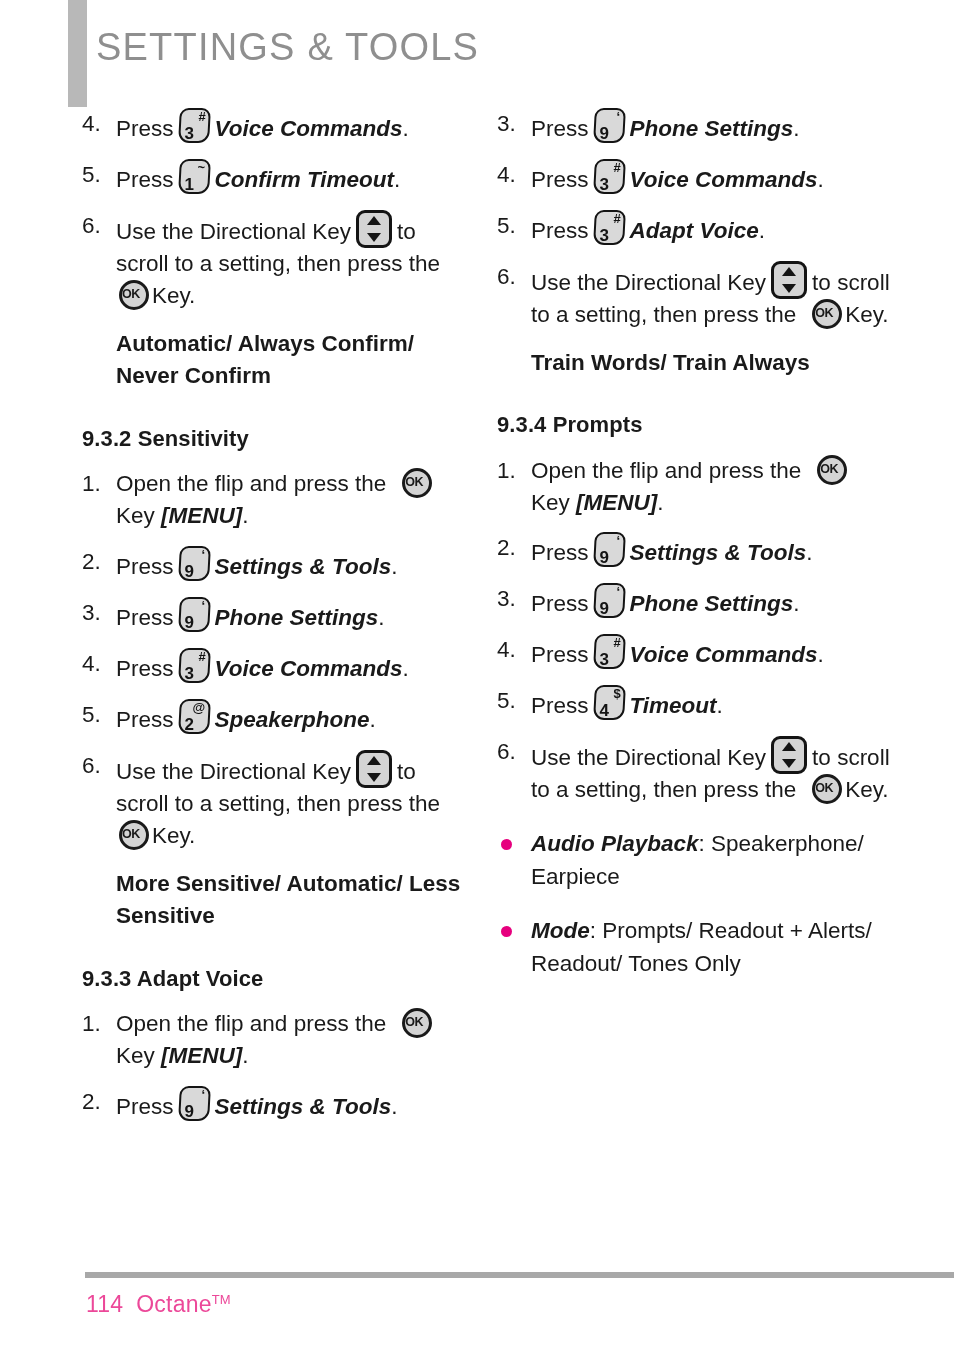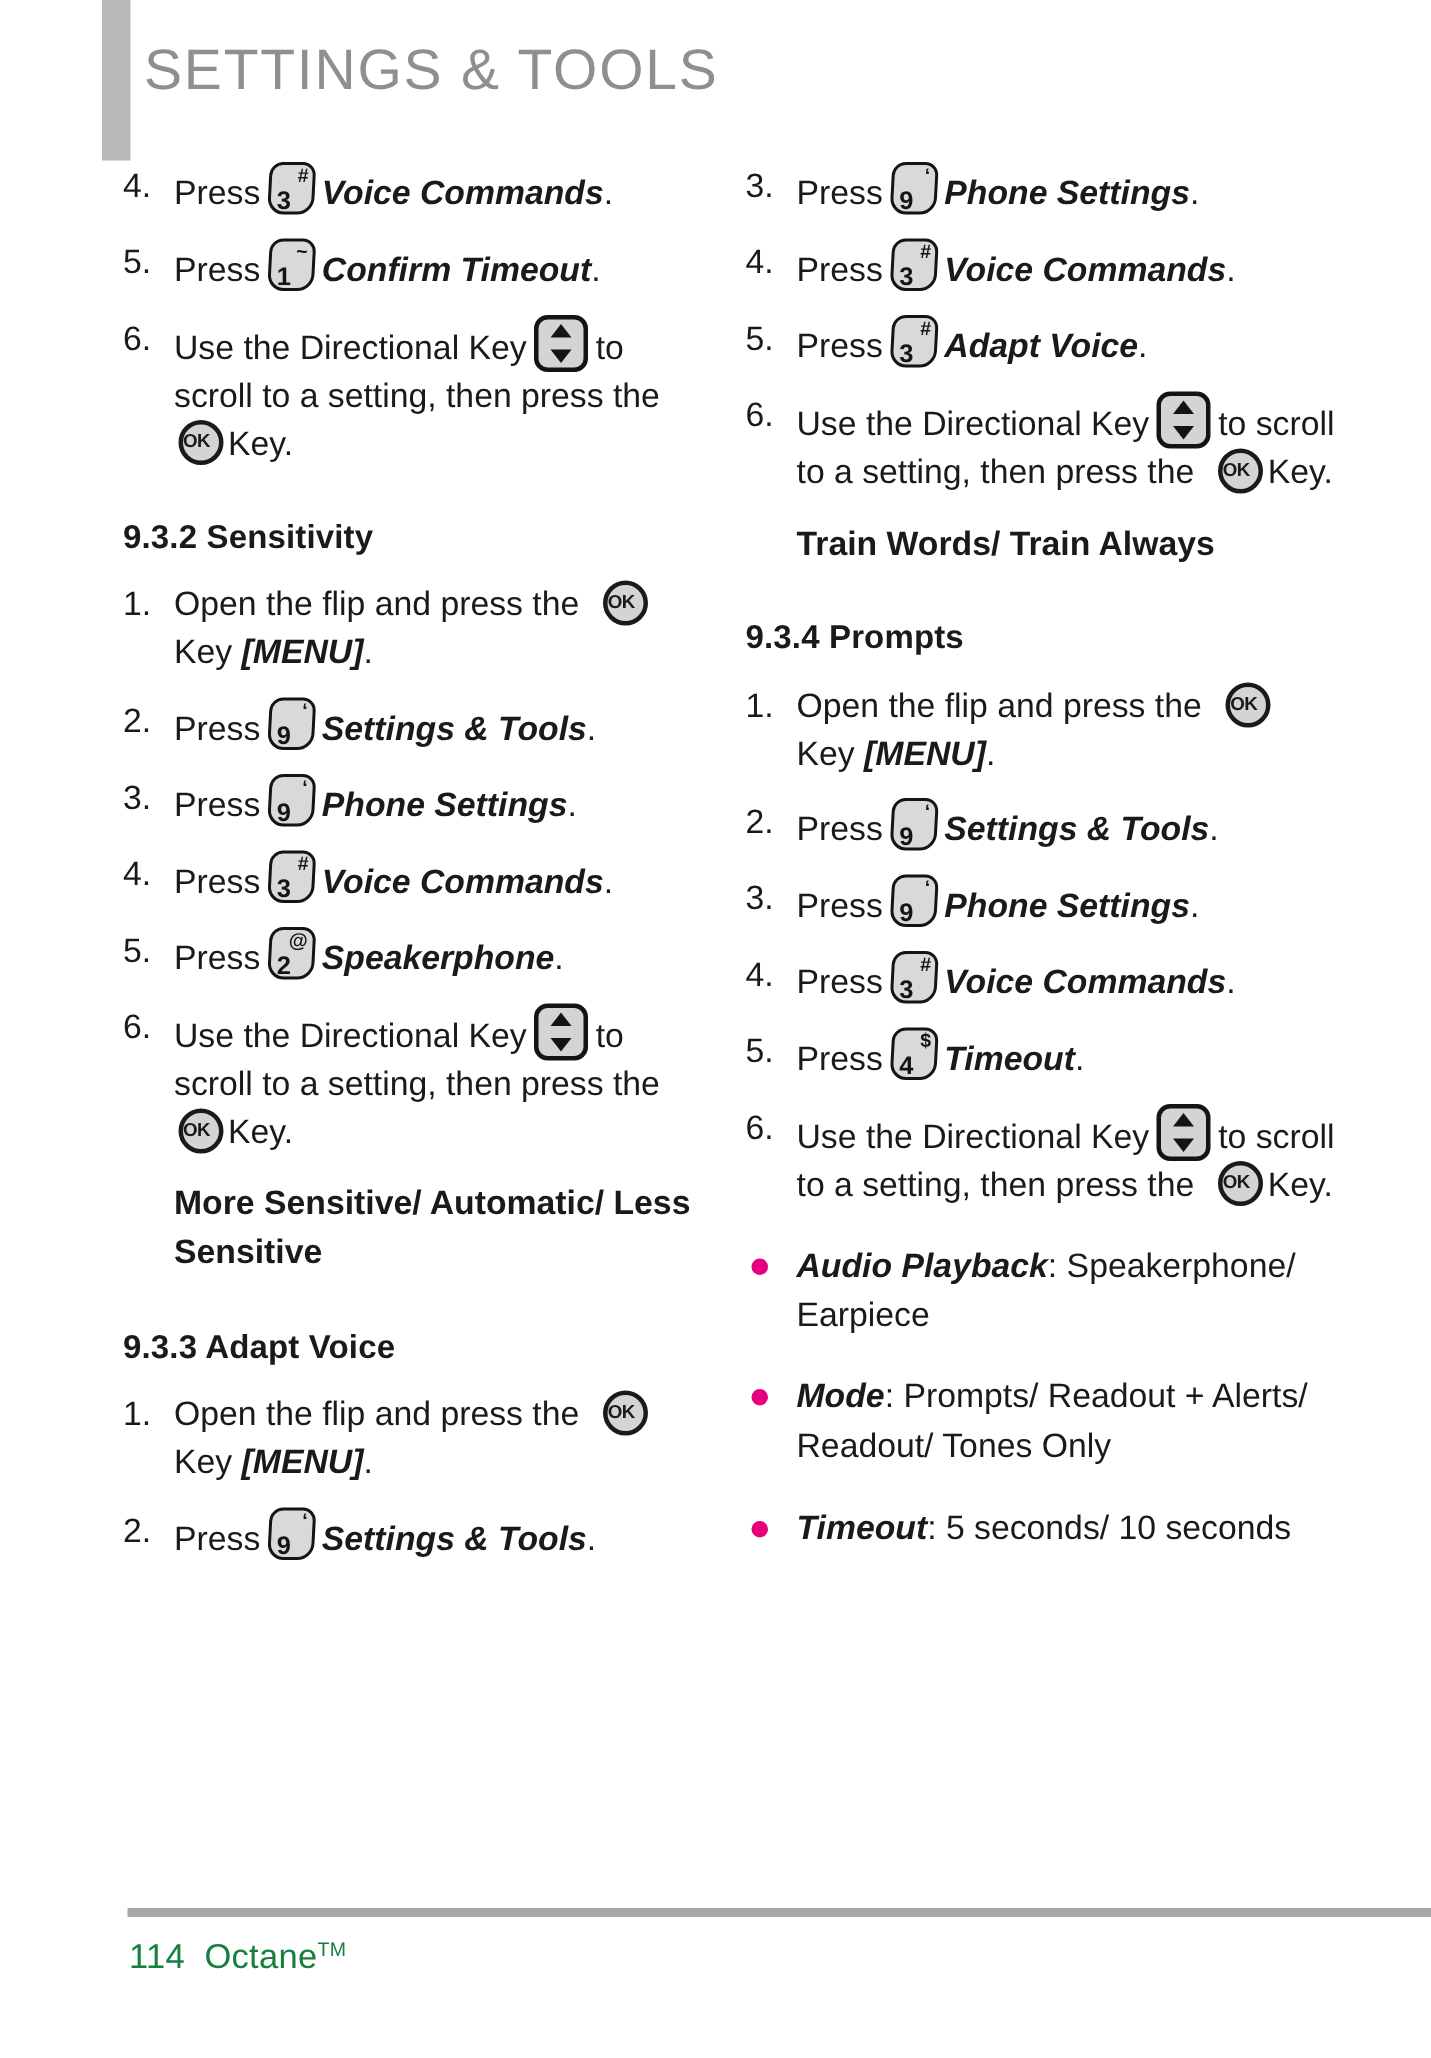--- a/index.html
+++ b/index.html
@@ -196,21 +196,21 @@
     top: 1272px;
     width: 869px;
     height: 6px;
     background: #a8a8a8;
   }
   #footer-text {
     position: absolute;
     left: 86px;
     top: 1291px;
     font-size: 23px;
-    color: #15803d;
+    color: #ec4899;
     letter-spacing: .2px;
     text-align: right;
   }
   #footer-text .tm {
     font-size: 13px;
     vertical-align: 8px;
   }
   .sp { display: inline-block; width: 13px; }
 </style>
 </head>
@@ -231,20 +231,21 @@
     <div class="step">
       <span class="num">5.</span>
       <span class="body"><span>Press</span><span class="icon key-num"><span class="digit">1</span><span class="sym">~</span></span><span class="bold">Confirm Timeout</span><span>.</span></span>
     </div>
 
     <div class="step">
       <span class="num">6.</span>
       <span class="body"><span>Use the Directional Key</span><span class="icon key-dir"><span class="tri tri-up"></span><span class="tri tri-down"></span></span><span>to scroll to a setting, then press the</span><span class="sp"></span><span class="icon key-ok"><span class="ok-label">OK</span></span><span>Key.</span></span>
     </div>
 
+    <div class="options">Automatic/ Always Confirm/ Never Confirm</div>
 
     <div class="section-heading">9.3.2 Sensitivity</div>
 
     <div class="step">
       <span class="num">1.</span>
       <span class="body"><span>Open the flip and press the</span><span class="sp"></span><span class="icon key-ok"><span class="ok-label">OK</span></span><br><span>Key</span> <span class="bold">[MENU]</span><span>.</span></span>
     </div>
 
     <div class="step">
       <span class="num">2.</span>
@@ -346,22 +347,18 @@
     <div class="bullet">
       <span class="dot" style="background: rgb(230, 0, 126);"></span>
       <span class="bold">Audio Playback</span><span>: </span><span>Speakerphone/ Earpiece</span>
     </div>
 
     <div class="bullet">
       <span class="dot" style="background: rgb(230, 0, 126);"></span>
       <span class="bold">Mode</span><span>: </span><span>Prompts/ Readout + Alerts/ Readout/ Tones Only</span>
     </div>
 
-    <div class="bullet">
-      <span class="dot" style="background: rgb(230, 0, 126);"></span>
-      <span class="bold">Timeout</span><span>: </span><span>5 seconds/ 10 seconds</span>
-    </div>
 
   </div>
 </div>
 
 <div id="footer-rule" style="background: rgb(168, 168, 168);"></div>
 <div id="footer-text"><span>114</span><span class="sp"></span><span>Octane</span><span class="tm">TM</span></div>
 
 </body></html>

